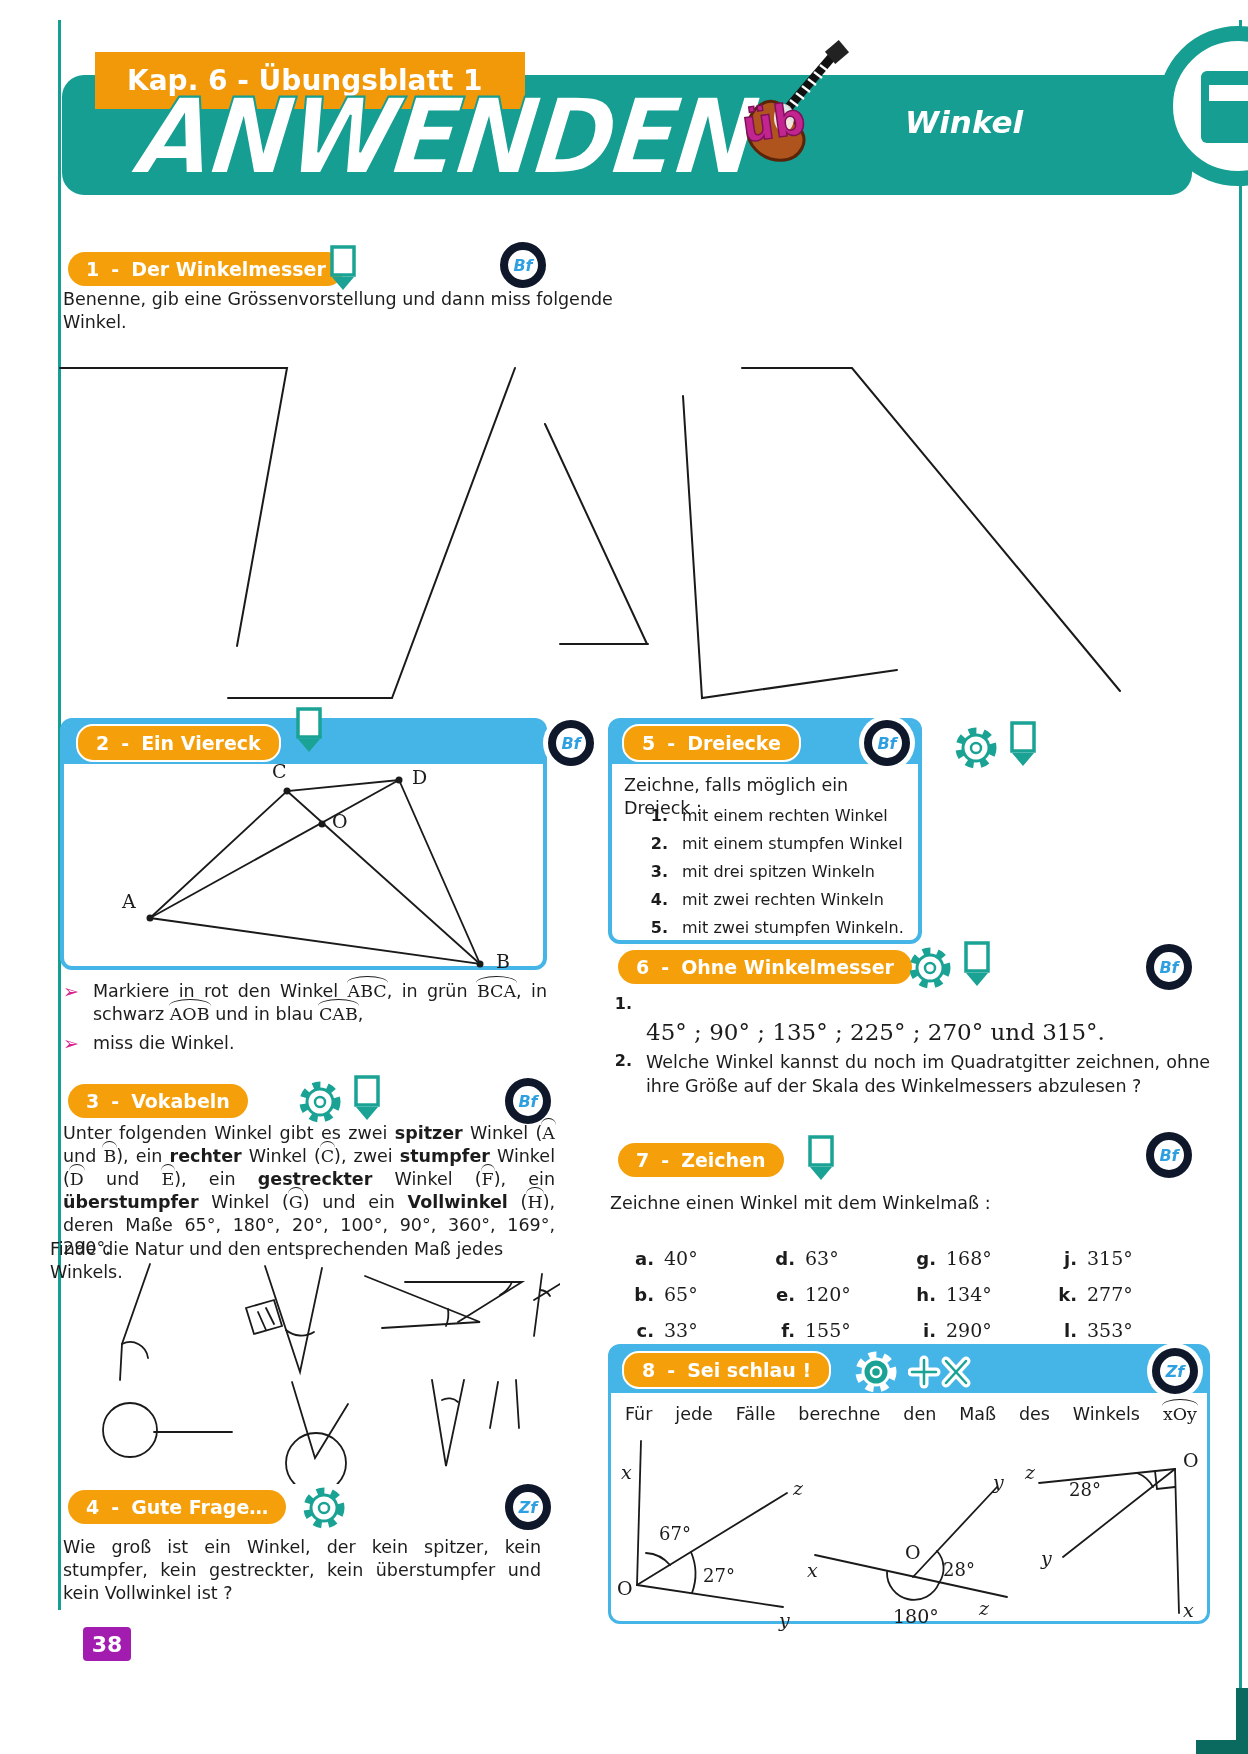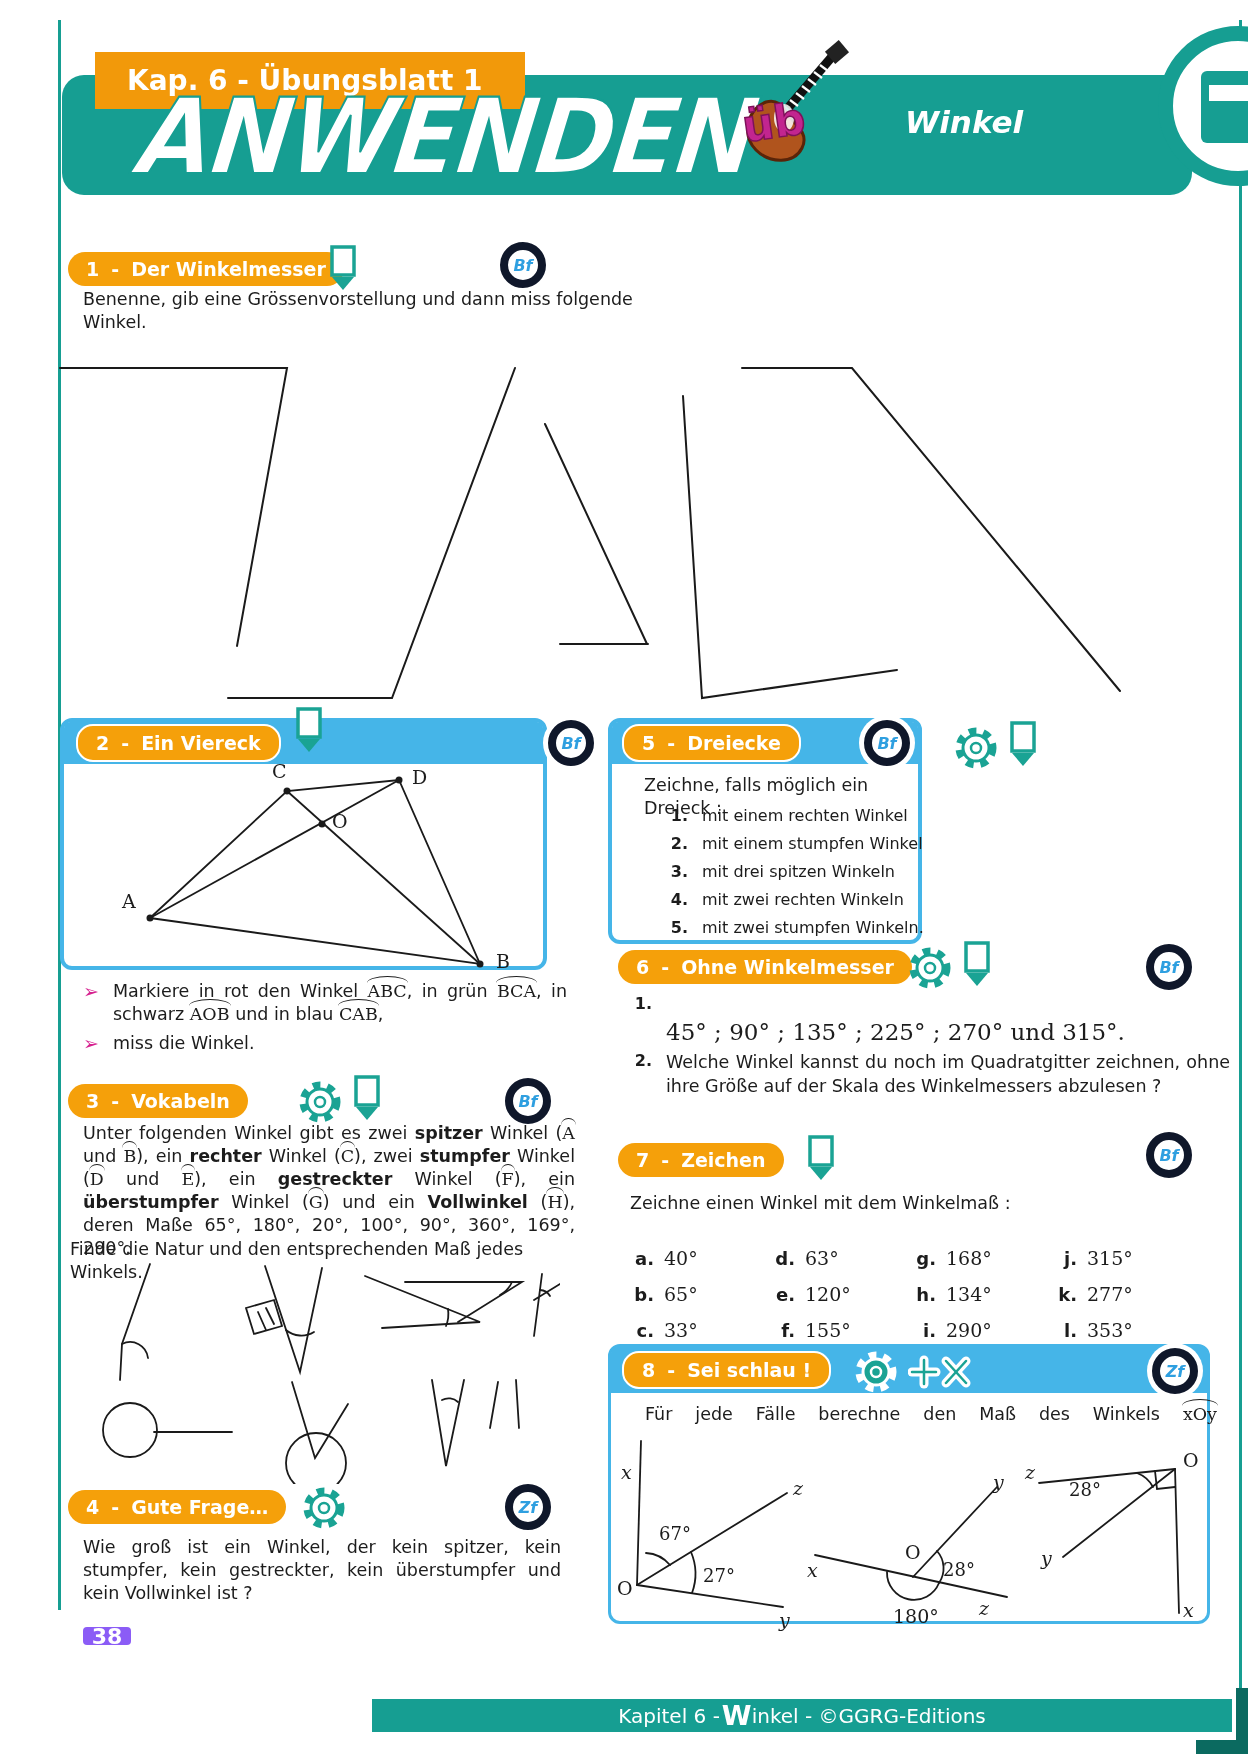--- a/index.html
+++ b/index.html
@@ -1,18 +1,18 @@
 <!DOCTYPE html>
 <html><head>
 <meta charset="utf-8">
 <style>
   html,body{margin:0;padding:0;background:#fff;}
   #page{position:relative;width:1248px;height:1754px;background:#fff;overflow:hidden;
         font-family:"DejaVu Sans",sans-serif;color:#1c1c1c;}
-  .abs{position:absolute;margin-left:20px;}
+  .abs{position:absolute;}
   .serif{font-family:"DejaVu Serif",serif;}
   
   .vline{position:absolute;width:3px;background:#169e92;}
   .hbar{position:absolute;background:#169e92;}
   
   #banner{position:absolute;left:62px;top:75px;width:1130px;height:120px;background:#169e92;border-radius:22px;}
   #kicker{position:absolute;left:95px;top:52px;width:430px;height:57px;background:#f2990a;
           color:#fff;font-weight:bold;font-size:28px;line-height:57px;padding-left:32px;box-sizing:border-box;}
   #big-title{position:absolute;left:148px;top:76px;font-size:97px;font-weight:bold;font-style:italic;
              color:#fff;letter-spacing:-3px;transform:skewX(-7deg) scaleY(1.08);transform-origin:left top;
@@ -53,21 +53,21 @@
   #s7-grid .k{font-weight:bold;font-size:18px;width:26px;text-align:right;}
   #s7-grid .v{font-family:"DejaVu Serif",serif;font-size:19px;}
   
   .figlab{position:absolute;font-family:"DejaVu Serif",serif;font-size:19px;font-style:italic;}
   .figlab.upright{font-style:normal;}
   .figang{position:absolute;font-family:"DejaVu Serif",serif;font-size:18px;}
   
   #footer-bar{position:absolute;left:372px;top:1699px;width:860px;height:33px;background:#169e92;
               color:#fff;display:flex;align-items:center;justify-content:center;font-size:20px;}
   #footer-bar .bigw{font-size:27px;font-weight:bold;margin-left:2px;}
-  #page-num{position:absolute;left:83px;top:1627px;width:48px;height:18px;background:#8b5cf6;border-radius:4px;
+  #page-num{position:absolute;left:83px;top:1627px;width:48px;height:34px;background:#a21caf;border-radius:4px;
             color:#fff;font-weight:bold;font-size:22px;display:flex;align-items:center;justify-content:center;}
 </style>
 </head>
 <body>
 
 <div id="page">
 
   <div class="vline" style="left:58px;top:20px;height:1590px;"></div>
   <div class="vline" style="left:1239px;top:20px;height:1734px;"></div>
   <div class="hbar" style="left:1236px;top:1688px;width:12px;height:66px;background:#0b6a60;"></div>
@@ -443,19 +443,14 @@
         <line x1="4" y1="20" x2="28" y2="20"></line>
       <line x1="38" y1="9" x2="58" y2="31"></line>
         <line x1="58" y1="9" x2="38" y2="31"></line>
     </g>
   </svg>
   <div class="badge ringed" style="left:1152px;top:1348px;">
       <span>Zf</span>
     </div>
 
   <div id="page-num">38</div>
-  <div id="footer-bar">
-    <span>Kapitel 6 - </span>
-      <span class="bigw">W</span>
-      <span>inkel - ©GGRG-Editions</span>
-  </div>
 
 </div>
 
 </body></html>

